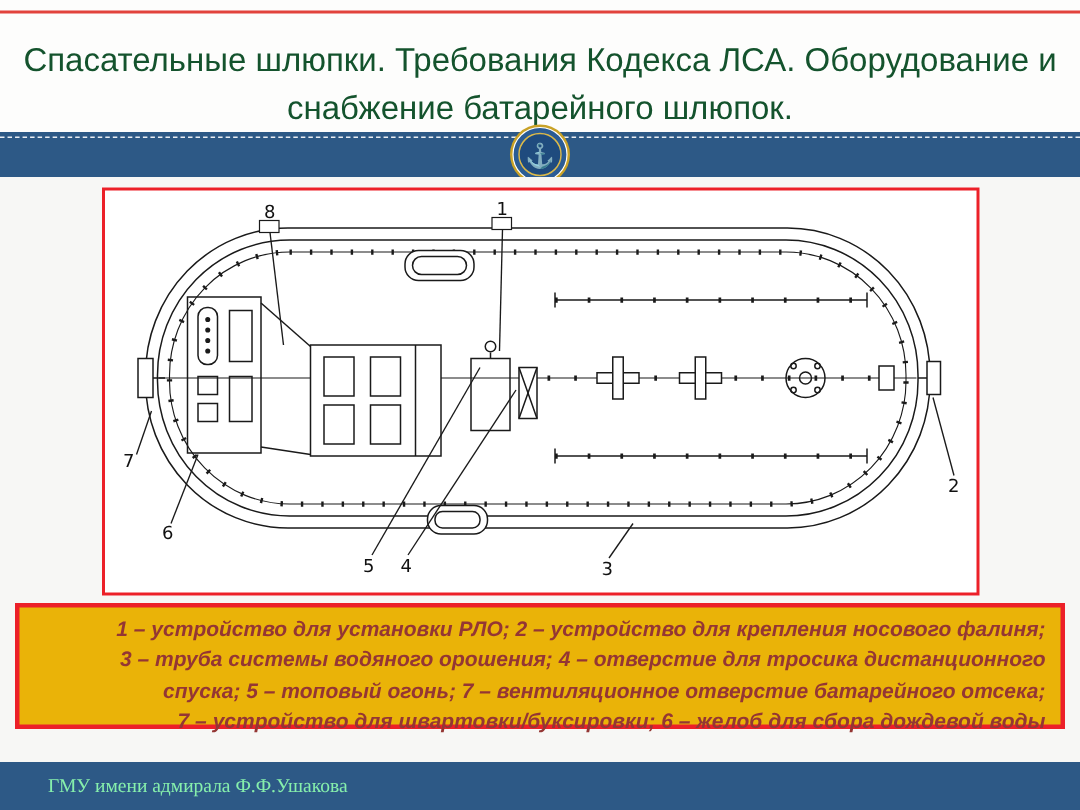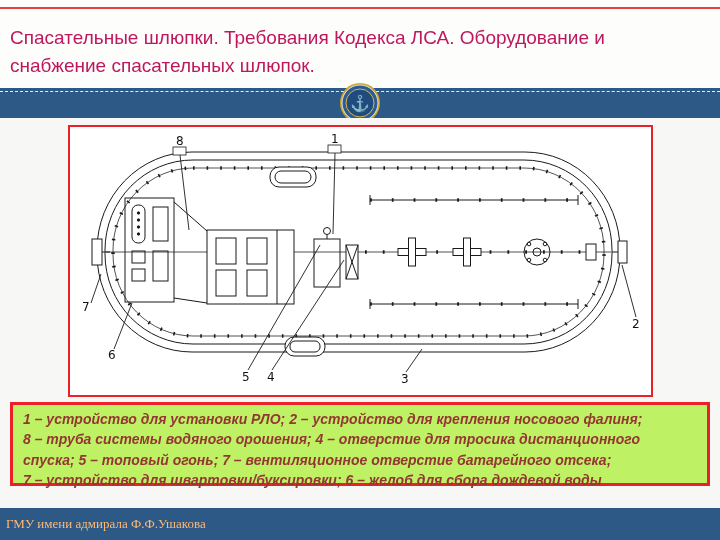--- a/index.html
+++ b/index.html
@@ -4,53 +4,53 @@
 <style>
   * { margin:0; padding:0; box-sizing:border-box; }
   html,body { width:720px; height:540px; background:#fff; }
   .slide {
     position:relative; width:720px; height:540px; overflow:hidden;
     background:#FDFDFC; font-family:"Liberation Sans", sans-serif;
   }
   .top-line { position:absolute; top:7px; left:0; width:100%; height:2px; background:#E2433C; }
   .title {
     position:absolute; top:24px; left:50%; transform:translateX(-50%);
-    width:700px; color:#be185d; font-size:19px; line-height:1.45;
+    width:700px; text-align:center; color:#14532d; font-size:22px; line-height:1.45;
   }
   .band { position:absolute; top:88px; left:0; width:100%; height:30px; background:#2D5986; }
   .band-dash { position:absolute; top:3px; left:0; right:0; border-top:1px dashed #FFFFFF; opacity:.9; }
   .emblem { position:absolute; top:82px; left:339px; width:42px; height:42px; }
   .content-bg { position:absolute; top:118px; left:0; width:100%; height:390px; background:#F7F7F5; }
   .drawing-box {
     position:absolute; top:125px; left:68px; width:585px; height:272px;
     background:#FFFFFF; border:2px solid #EC2028;
   }
   .drawing-box svg { display:block; width:100%; height:100%; }
   .caption-box {
     position:absolute; top:402px; left:10px; width:700px; height:84px;
-    background:#bef264; border:3px solid #EC2028; padding:4px 10px 0 10px;
-    color:#943634; font-size:14px; line-height:1.45; font-style:italic; font-weight:bold;
+    background:#eab308; border:3px solid #EC2028; padding:4px 10px 0 10px;
+    color:#943634; font-size:14px; line-height:1.45; font-style:italic; font-weight:bold;text-align:right;
   }
   .footer {
     position:absolute; top:508px; left:0; width:100%; height:32px; background:#2D5986;
-    color:#fdba74; font-family:"Liberation Serif", serif; font-size:13px; line-height:32px;
-    padding-left:6px;
+    color:#86efac; font-family:"Liberation Serif", serif; font-size:13px; line-height:32px;
+    padding-left:32px;
   }
   .diag-num { font-family:"DejaVu Sans", sans-serif; font-size:12px; fill:#111; }
 </style>
 </head>
 <body>
 
 <div class="slide">
 
   <div class="top-line"></div>
 
   <div class="title">
     <div>Спасательные шлюпки. Требования Кодекса ЛСА. Оборудование и</div>
-    <div>снабжение спасательных шлюпок.</div>
+    <div>снабжение батарейного шлюпок.</div>
   </div>
 
   <div class="band">
     <div class="band-dash"></div>
   </div>
 
   <svg class="emblem" viewBox="0 0 42 42">
     <circle cx="21" cy="21" r="20" fill="#C9A227"></circle>
     <circle cx="21" cy="21" r="18" fill="#2B5C94" stroke="#FFFFFF" stroke-width="0.8"></circle>
     <circle cx="21" cy="21" r="14" fill="#1F4B7E" stroke="#D9B84A" stroke-width="1"></circle>
@@ -178,21 +178,21 @@
         <text class="diag-num" x="172" y="254">5</text>
         <text class="diag-num" x="197" y="254">4</text>
         <text class="diag-num" x="331" y="256">3</text>
         <text class="diag-num" x="562" y="201">2</text>
       </g>
     </svg>
   </div>
 
   <div class="caption-box">
     <div>1 – устройство для установки РЛО; 2 – устройство для крепления носового фалиня;</div>
-    <div>8 – труба системы водяного орошения; 4 – отверстие для тросика дистанционного</div>
+    <div>3 – труба системы водяного орошения; 4 – отверстие для тросика дистанционного</div>
     <div>спуска; 5 – топовый огонь; 7 – вентиляционное отверстие батарейного отсека;</div>
     <div>7 – устройство для швартовки/буксировки; 6 – желоб для сбора дождевой воды</div>
   </div>
 
   <div class="footer">
     <span>ГМУ имени адмирала Ф.Ф.Ушакова</span>
   </div>
 
 </div>
 

